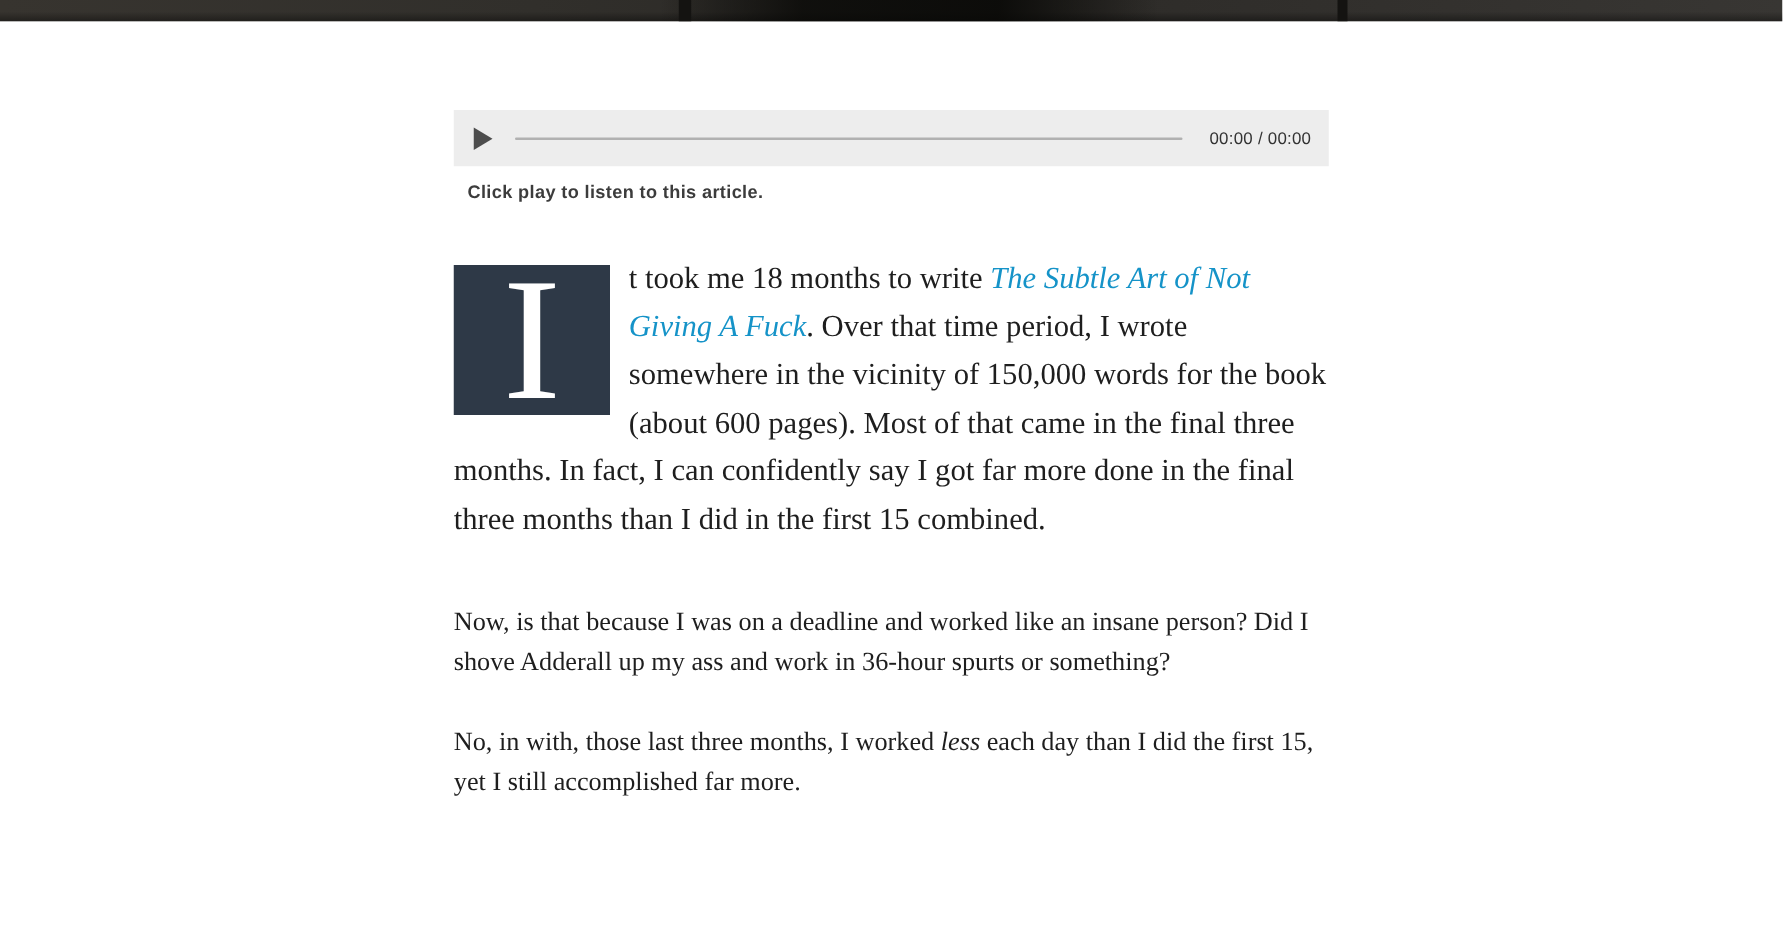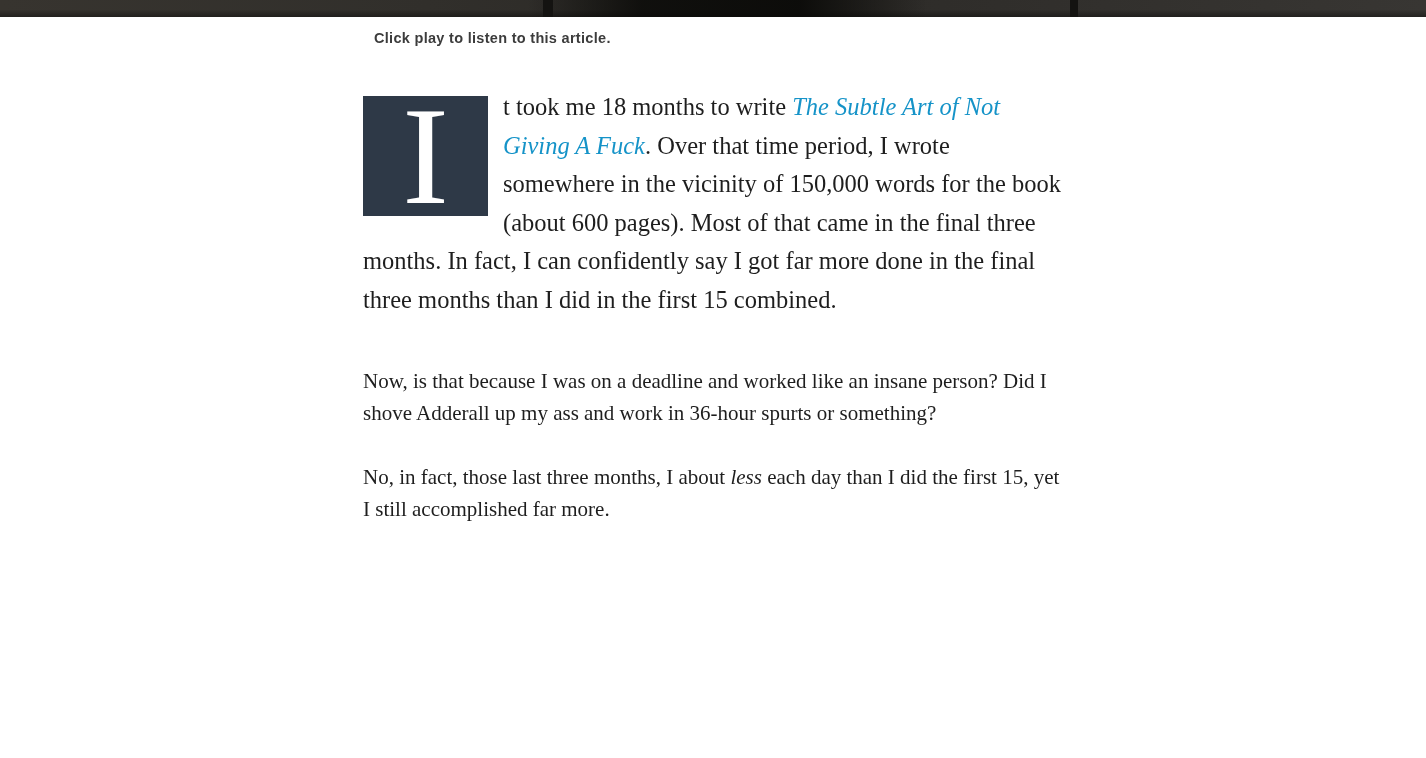--- a/index.html
+++ b/index.html
@@ -110,25 +110,30 @@
   .para-last { margin-bottom: 0; margin-top: 26px; }
   em { }
 </style>
 </head>
 <body>
 
 <div class="hero-strip"></div>
 
 <div class="content">
 
+  <div class="audio-player">
+    <div class="play-button"></div>
+    <div class="seek-track"></div>
+    <div class="time-display">00:00 / 00:00</div>
+  </div>
   <div class="player-caption">Click play to listen to this article.</div>
 
   <article>
 
     <p class="para-first"><span class="drop-cap">I</span><span>t took me 18 months to write </span><a class="book-link">The Subtle Art of Not Giving A Fuck</a><span>. Over that time period, I wrote somewhere in the vicinity of 150,000 words for the book (about 600 pages). Most of that came in the final three months. In fact, I can confidently say I got far more done in the final three months than I did in the first 15 combined.</span></p>
 
     <p class="para">Now, is that because I was on a deadline and worked like an insane person? Did I shove Adderall up my ass and work in 36-hour spurts or something?</p>
 
-    <p class="para"><span>No, in fact, those last three months, I about </span><em>less</em><span> each day than I did the first 15, yet I still accomplished far more.</span></p>
+    <p class="para"><span>No, in with, those last three months, I worked </span><em>less</em><span> each day than I did the first 15, yet I still accomplished far more.</span></p>
 
 
   </article>
 </div>
 
 </body></html>

